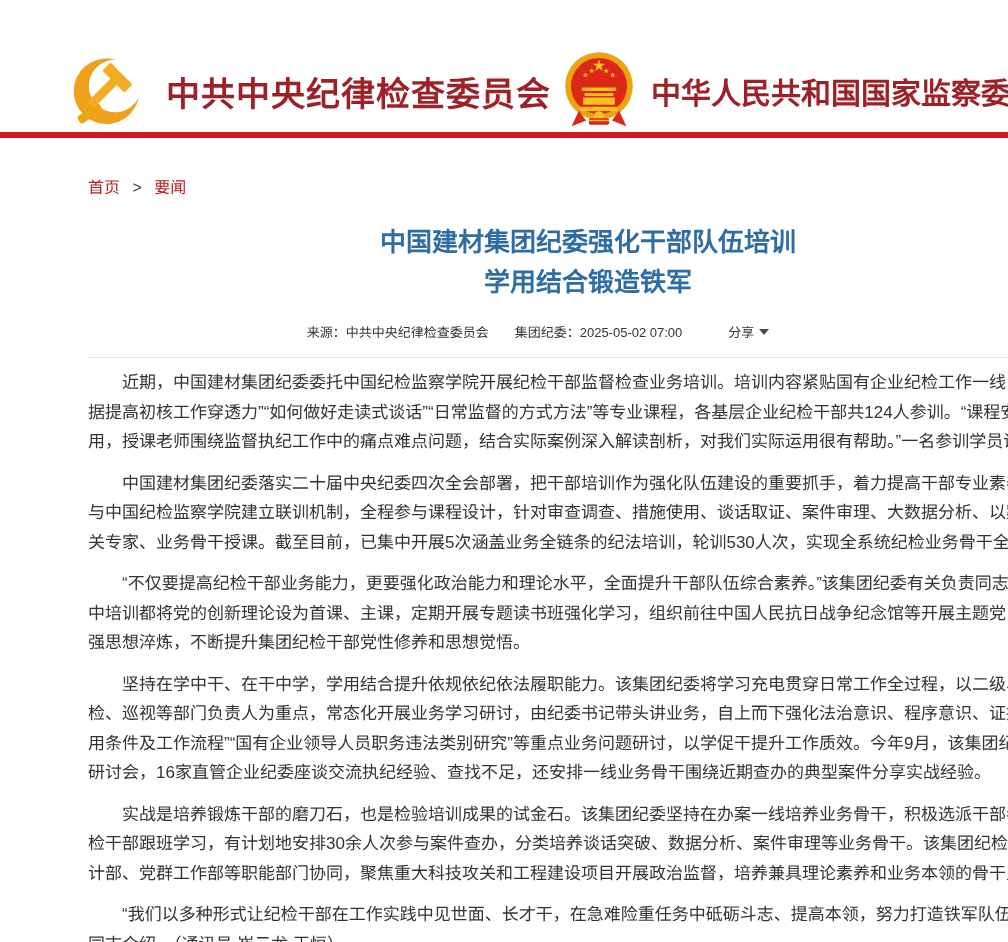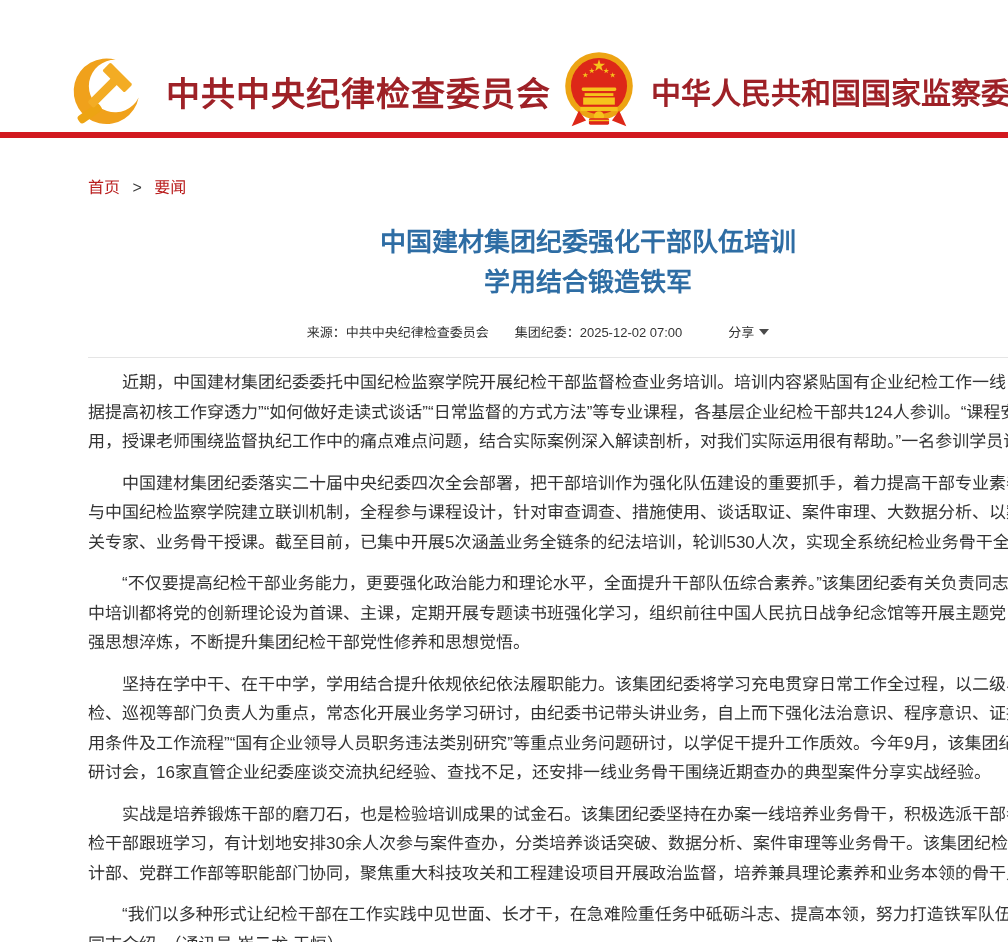--- a/index.html
+++ b/index.html
@@ -178,21 +178,21 @@
       <span class="title-line">中国建材集团纪委强化干部队伍培训</span>
       <span class="title-line">学用结合锻造铁军</span>
     </h1>
   </div>
 
   <div class="meta">
     <span class="meta-item">
       <span>来源：</span><span>中共中央纪律检查委员会</span>
     </span>
     <span class="meta-item">
-      <span>集团纪委：</span><span>2025-12-02 07:00</span>
+      <span>集团纪委：</span><span>2025-05-02 07:00</span>
     </span>
     <span class="share">
       <span>分享</span>
       <span class="caret"></span>
     </span>
   </div>
 
   <article class="article">
     <p>近期，中国建材集团纪委委托中国纪检监察学院开展纪检干部监督检查业务培训。培训内容紧贴国有企业纪检工作一线，专门开设“如何运
 据提高初核工作穿透力”“如何做好走读式谈话”“日常监督的方式方法”等专业课程，各基层企业纪检干部共124人参训。“课程安排很丰富、

